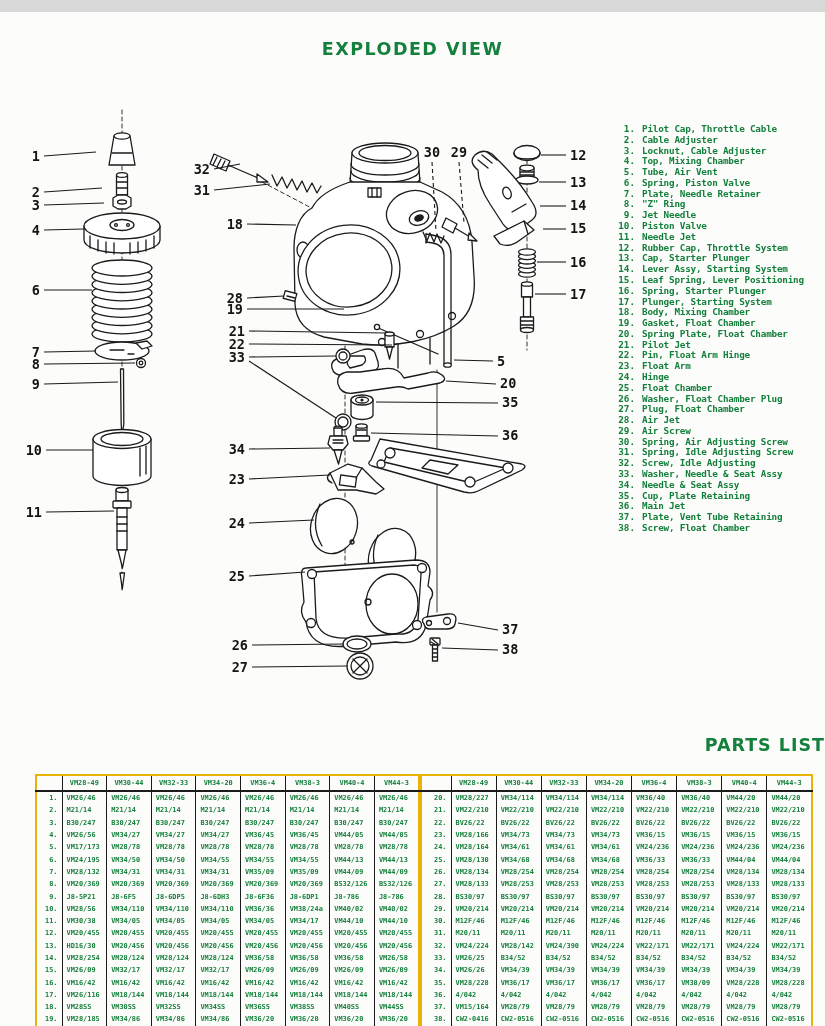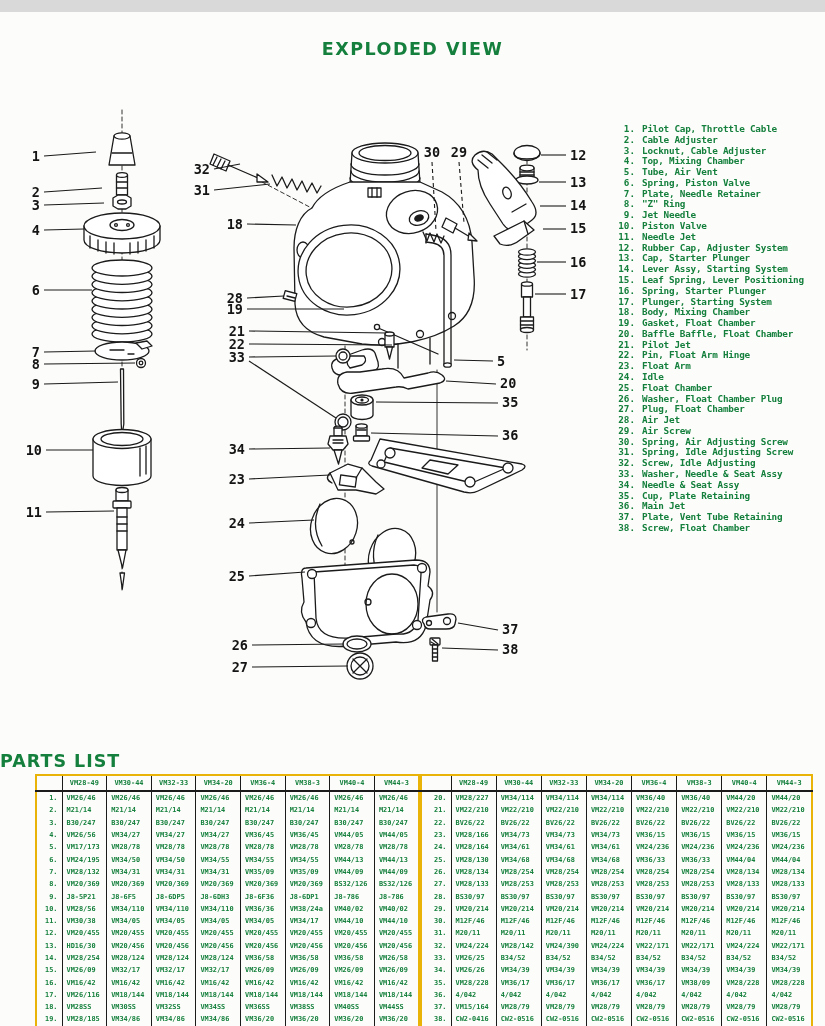--- a/index.html
+++ b/index.html
@@ -1,20 +1,20 @@
 <!DOCTYPE html>
 <html><head>
 <meta charset="utf-8">
 <style>
   html,body{margin:0;padding:0;background:#d9d9d9}
   .page{position:relative;width:825px;height:1026px;margin:12px auto;background:#fcfcfa;
         font-family:"DejaVu Sans Mono",monospace;color:#15803d;overflow:hidden}
   .main-title{position:absolute;top:27px;left:0;width:100%;text-align:center;
         font-family:"DejaVu Sans",sans-serif;font-weight:700;font-size:17.5px;letter-spacing:1.5px}
-  .pl-title{position:absolute;top:739px;left:0;width:100%;text-align:left;
+  .pl-title{position:absolute;top:723px;left:0;width:100%;text-align:right;
         font-family:"DejaVu Sans",sans-serif;font-weight:700;font-size:17.5px;letter-spacing:1px}
   #diagram{position:absolute;left:0;top:0;width:825px;height:1026px}
   .ln{stroke:#1b1b1b;stroke-width:1.3;fill:none;stroke-linecap:round;stroke-linejoin:round}
   .fw{fill:#fff}
   .thin{stroke-width:0.9}
   .dash{stroke-dasharray:4 3}
   .leader{stroke:#1b1b1b;stroke-width:1.1;fill:none}
   .co{font-family:"DejaVu Sans Mono",monospace;font-weight:700;font-size:13.5px;fill:#141414}
   .parts-list{position:absolute;left:612px;top:112px;width:212px}
   .pl-line{display:flex;font-weight:700;font-size:9.3px;line-height:10.78px;white-space:pre}
@@ -399,33 +399,33 @@
       <div class="pl-line"><span class="pl-num">2.</span><span class="pl-name">Cable Adjuster</span></div>
       <div class="pl-line"><span class="pl-num">3.</span><span class="pl-name">Locknut, Cable Adjuster</span></div>
       <div class="pl-line"><span class="pl-num">4.</span><span class="pl-name">Top, Mixing Chamber</span></div>
       <div class="pl-line"><span class="pl-num">5.</span><span class="pl-name">Tube, Air Vent</span></div>
       <div class="pl-line"><span class="pl-num">6.</span><span class="pl-name">Spring, Piston Valve</span></div>
       <div class="pl-line"><span class="pl-num">7.</span><span class="pl-name">Plate, Needle Retainer</span></div>
       <div class="pl-line"><span class="pl-num">8.</span><span class="pl-name">"Z" Ring</span></div>
       <div class="pl-line"><span class="pl-num">9.</span><span class="pl-name">Jet Needle</span></div>
       <div class="pl-line"><span class="pl-num">10.</span><span class="pl-name">Piston Valve</span></div>
       <div class="pl-line"><span class="pl-num">11.</span><span class="pl-name">Needle Jet</span></div>
-      <div class="pl-line"><span class="pl-num">12.</span><span class="pl-name">Rubber Cap, Adjuster System</span></div>
+      <div class="pl-line"><span class="pl-num">12.</span><span class="pl-name">Rubber Cap, Throttle System</span></div>
       <div class="pl-line"><span class="pl-num">13.</span><span class="pl-name">Cap, Starter Plunger</span></div>
       <div class="pl-line"><span class="pl-num">14.</span><span class="pl-name">Lever Assy, Starting System</span></div>
       <div class="pl-line"><span class="pl-num">15.</span><span class="pl-name">Leaf Spring, Lever Positioning</span></div>
       <div class="pl-line"><span class="pl-num">16.</span><span class="pl-name">Spring, Starter Plunger</span></div>
       <div class="pl-line"><span class="pl-num">17.</span><span class="pl-name">Plunger, Starting System</span></div>
       <div class="pl-line"><span class="pl-num">18.</span><span class="pl-name">Body, Mixing Chamber</span></div>
       <div class="pl-line"><span class="pl-num">19.</span><span class="pl-name">Gasket, Float Chamber</span></div>
-      <div class="pl-line"><span class="pl-num">20.</span><span class="pl-name">Baffle Baffle, Float Chamber</span></div>
+      <div class="pl-line"><span class="pl-num">20.</span><span class="pl-name">Spring Plate, Float Chamber</span></div>
       <div class="pl-line"><span class="pl-num">21.</span><span class="pl-name">Pilot Jet</span></div>
       <div class="pl-line"><span class="pl-num">22.</span><span class="pl-name">Pin, Float Arm Hinge</span></div>
       <div class="pl-line"><span class="pl-num">23.</span><span class="pl-name">Float Arm</span></div>
-      <div class="pl-line"><span class="pl-num">24.</span><span class="pl-name">Idle</span></div>
+      <div class="pl-line"><span class="pl-num">24.</span><span class="pl-name">Hinge</span></div>
       <div class="pl-line"><span class="pl-num">25.</span><span class="pl-name">Float Chamber</span></div>
       <div class="pl-line"><span class="pl-num">26.</span><span class="pl-name">Washer, Float Chamber Plug</span></div>
       <div class="pl-line"><span class="pl-num">27.</span><span class="pl-name">Plug, Float Chamber</span></div>
       <div class="pl-line"><span class="pl-num">28.</span><span class="pl-name">Air Jet</span></div>
       <div class="pl-line"><span class="pl-num">29.</span><span class="pl-name">Air Screw</span></div>
       <div class="pl-line"><span class="pl-num">30.</span><span class="pl-name">Spring, Air Adjusting Screw</span></div>
       <div class="pl-line"><span class="pl-num">31.</span><span class="pl-name">Spring, Idle Adjusting Screw</span></div>
       <div class="pl-line"><span class="pl-num">32.</span><span class="pl-name">Screw, Idle Adjusting</span></div>
       <div class="pl-line"><span class="pl-num">33.</span><span class="pl-name">Washer, Needle &amp; Seat Assy</span></div>
       <div class="pl-line"><span class="pl-num">34.</span><span class="pl-name">Needle &amp; Seat Assy</span></div>

